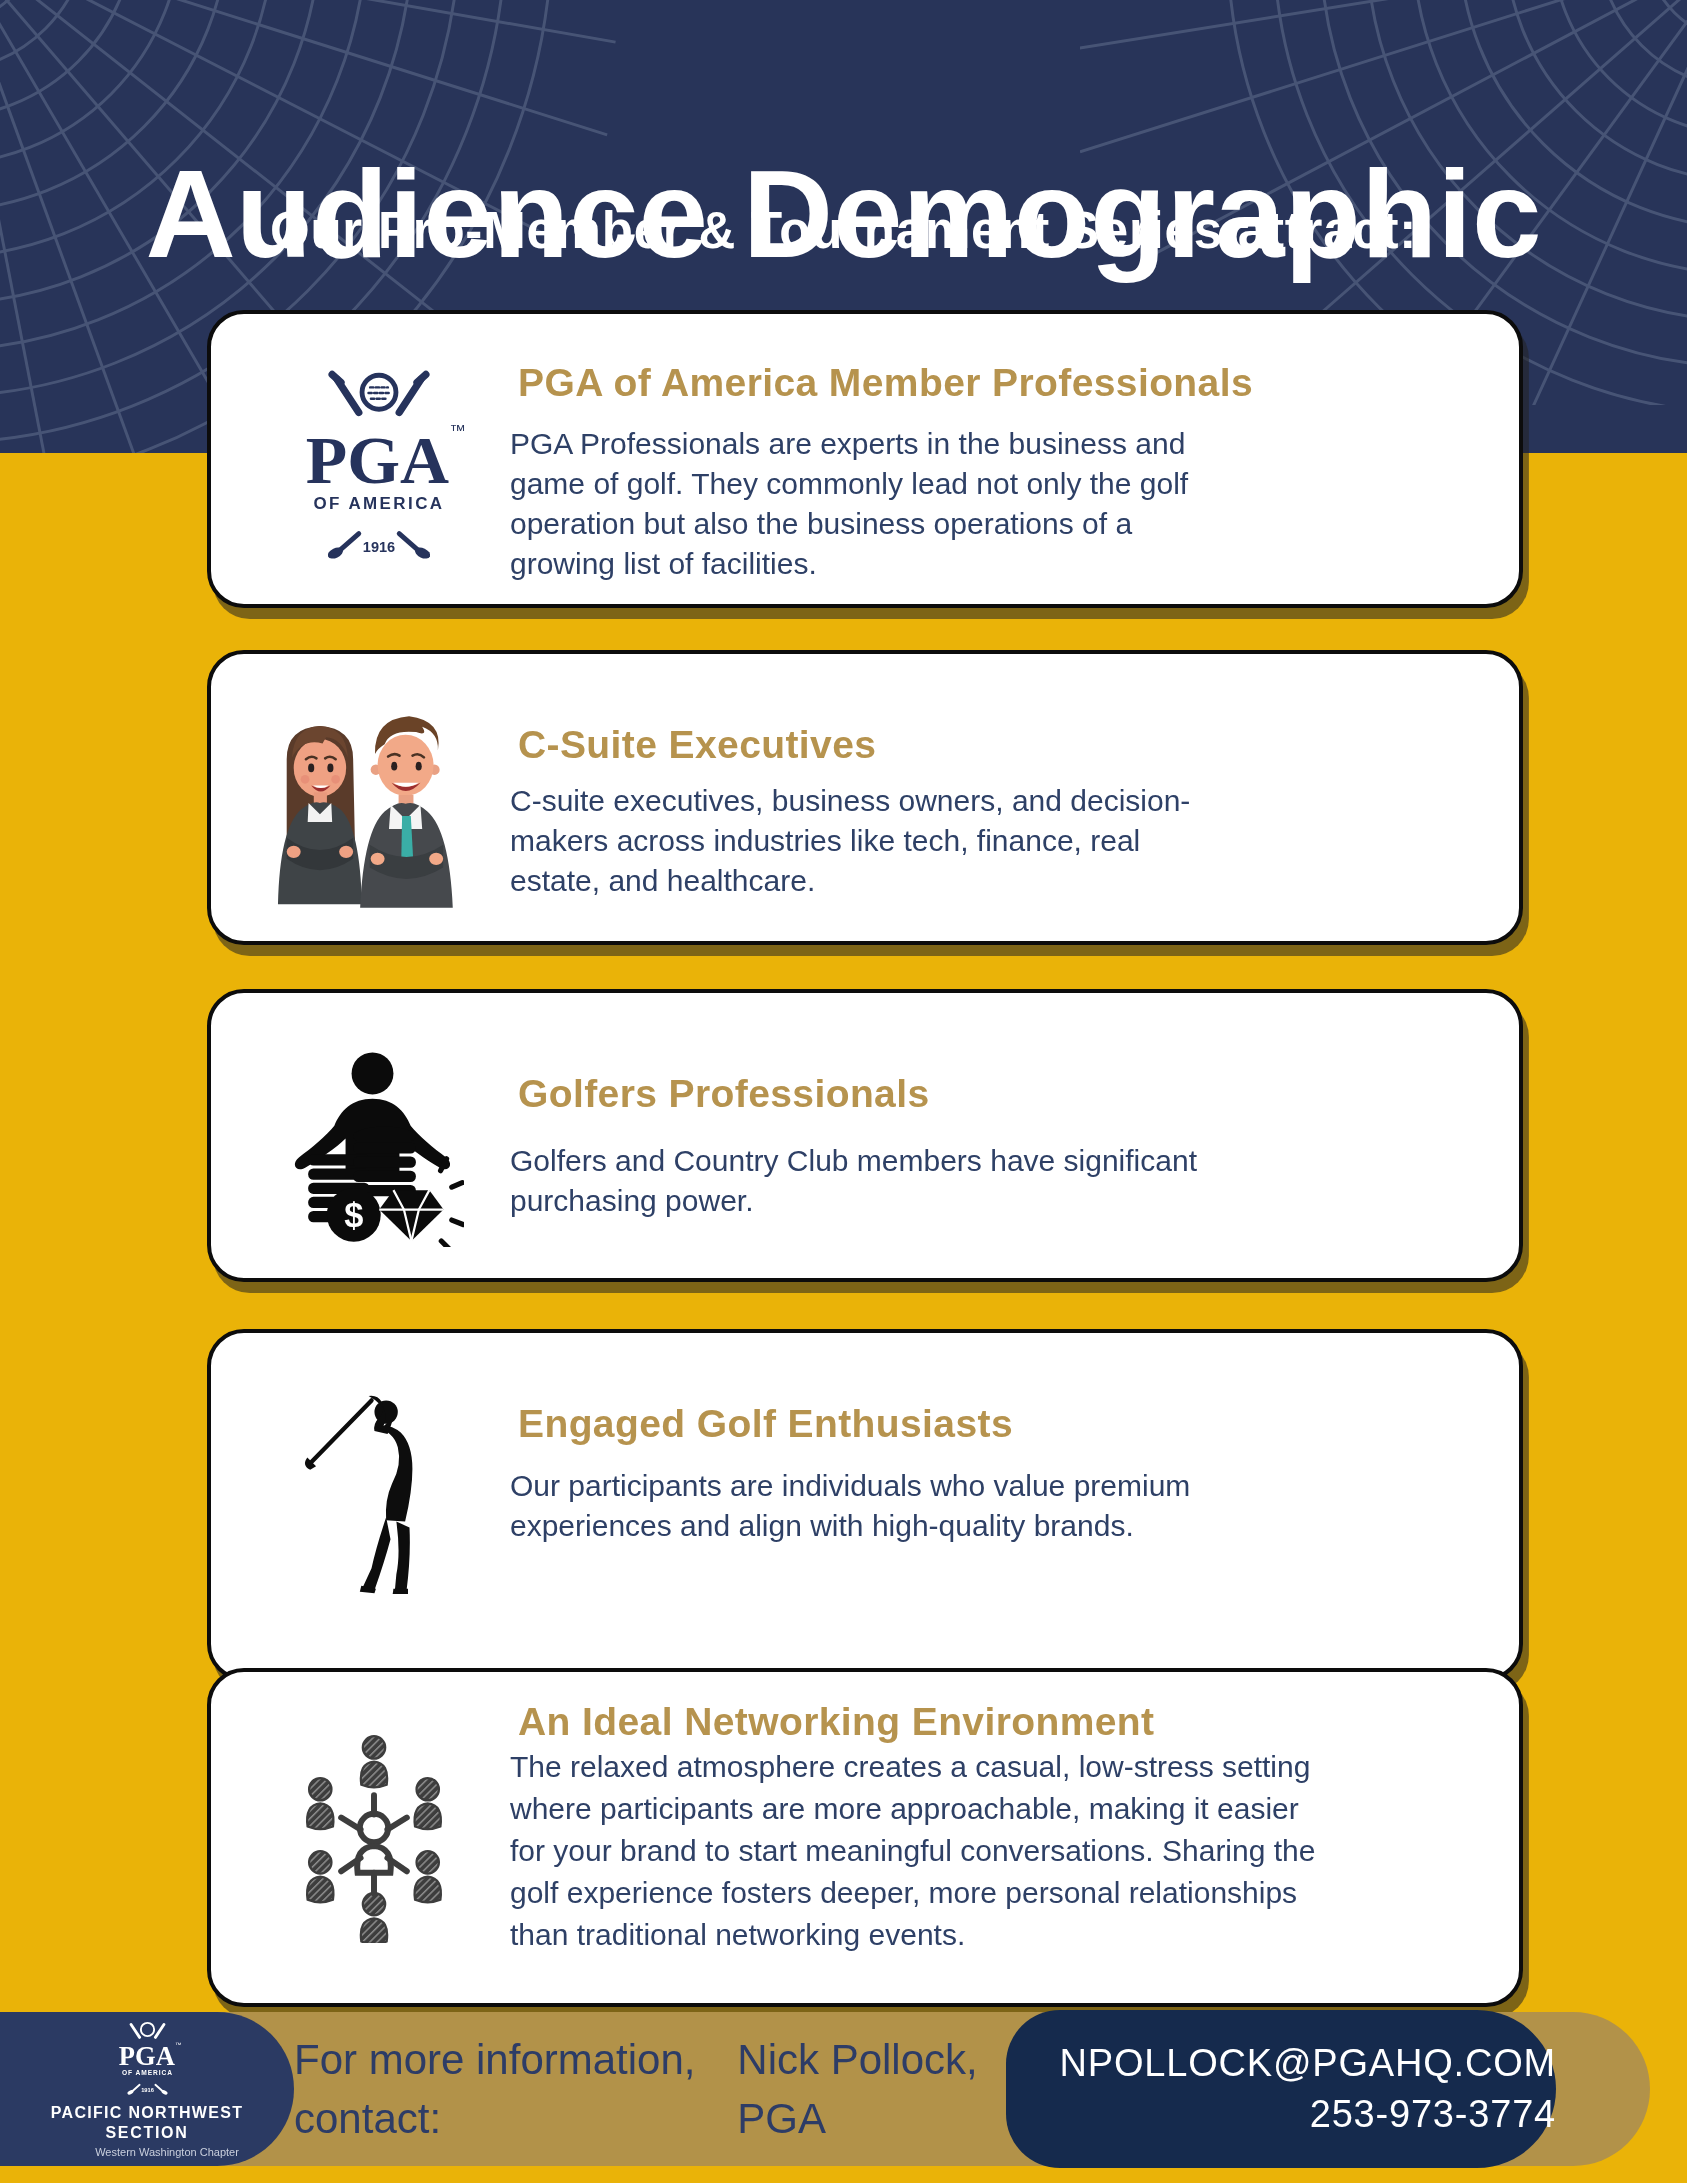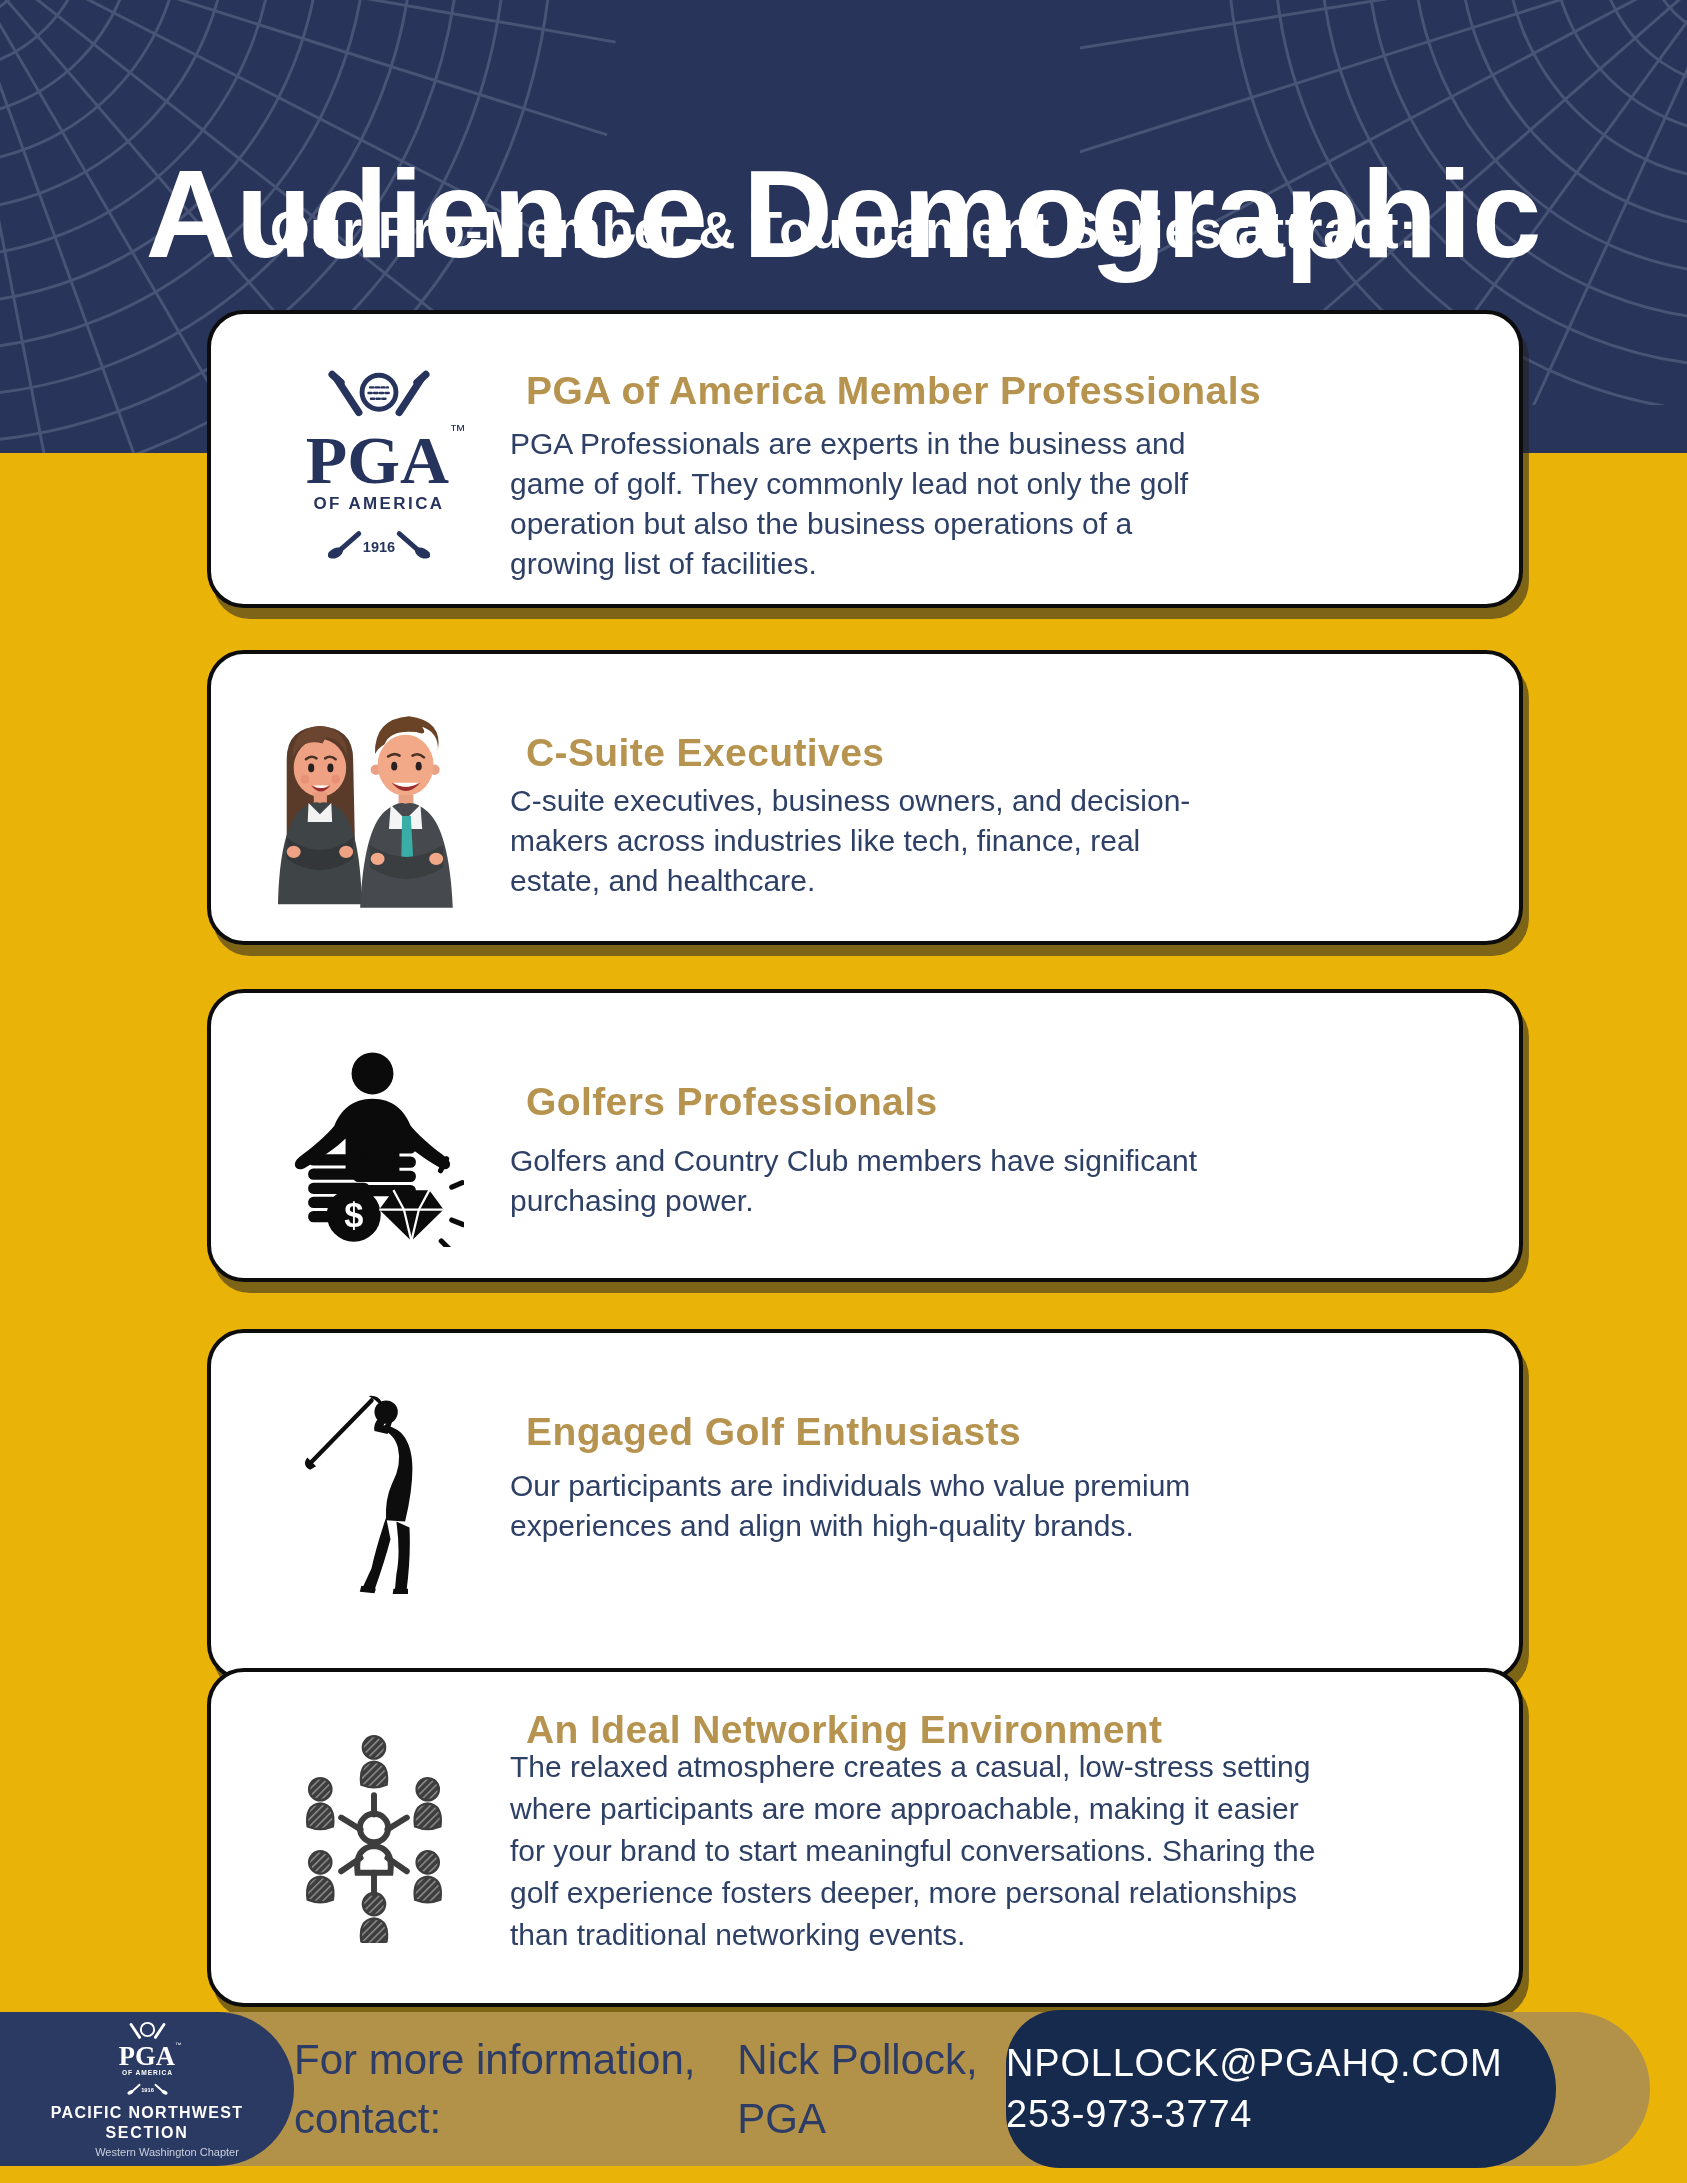--- a/index.html
+++ b/index.html
@@ -27,21 +27,21 @@
     position:absolute;left:207px;width:1316px;background:#ffffff;
     border:4.2px solid #0c0c0c;border-radius:37px;
     box-shadow:5.9px 11px 0 rgba(35,35,35,.55);
   }
   .c1{top:310px;height:298px;--tt:39px;--bt:110px;}
   .c2{top:650px;height:295px;--tt:61px;--bt:127px;}
   .c3{top:989px;height:293px;--tt:71px;--bt:148px;}
   .c4{top:1329px;height:352px;--tt:61px;--bt:133px;}
   .c5{top:1668px;height:339px;--tt:20px;--bt:74px;}
   .card-title{
-    position:absolute;left:299px;top:var(--tt);margin:16px;
+    position:absolute;left:299px;top:var(--tt);margin:8px;
     color:#b6934e;font-size:39px;font-weight:bold;letter-spacing:0.4px;
   }
   .card-body{
     position:absolute;left:299px;top:var(--bt);margin:0;width:995px;
     color:#2e4066;font-size:30px;line-height:40px;white-space:pre-line;
   }
   .c5 .card-body{line-height:42px;width:1012px;}
   .card-icon{position:absolute;}
   .c1 .card-icon{left:67px;top:54px;width:202px;height:202px;}
   .c2 .card-icon{left:32px;top:42px;width:236px;height:219px;}
@@ -66,21 +66,21 @@
   #footer-left .sec2{color:#ffffff;font-size:16px;font-weight:bold;letter-spacing:1.7px;margin-top:1.7px;}
   #footer-left .chap{color:#c9cfdd;font-size:11px;margin-top:4.2px;margin-left:40px;}
   #footer-msg{
     position:absolute;left:294px;top:2012px;width:713px;height:154px;
     display:flex;flex-direction:row;align-items:center;justify-content:center;
     color:#2d3c66;font-size:42px;line-height:59px;
   }
   #footer-contact{
     position:absolute;left:1006px;top:2010px;width:550px;height:158px;
     background:#152a4d;border-radius:54px 79px 79px 54px;
-    display:flex;flex-direction:column;align-items:flex-start;justify-content:center;
+    display:flex;flex-direction:column;align-items:flex-end;justify-content:center;
     color:#ffffff;font-size:38px;line-height:51px;letter-spacing:0.8px;
   }
 </style>
 </head>
 <body>
 
 <div id="canvas">
 
   <div id="header">
 

